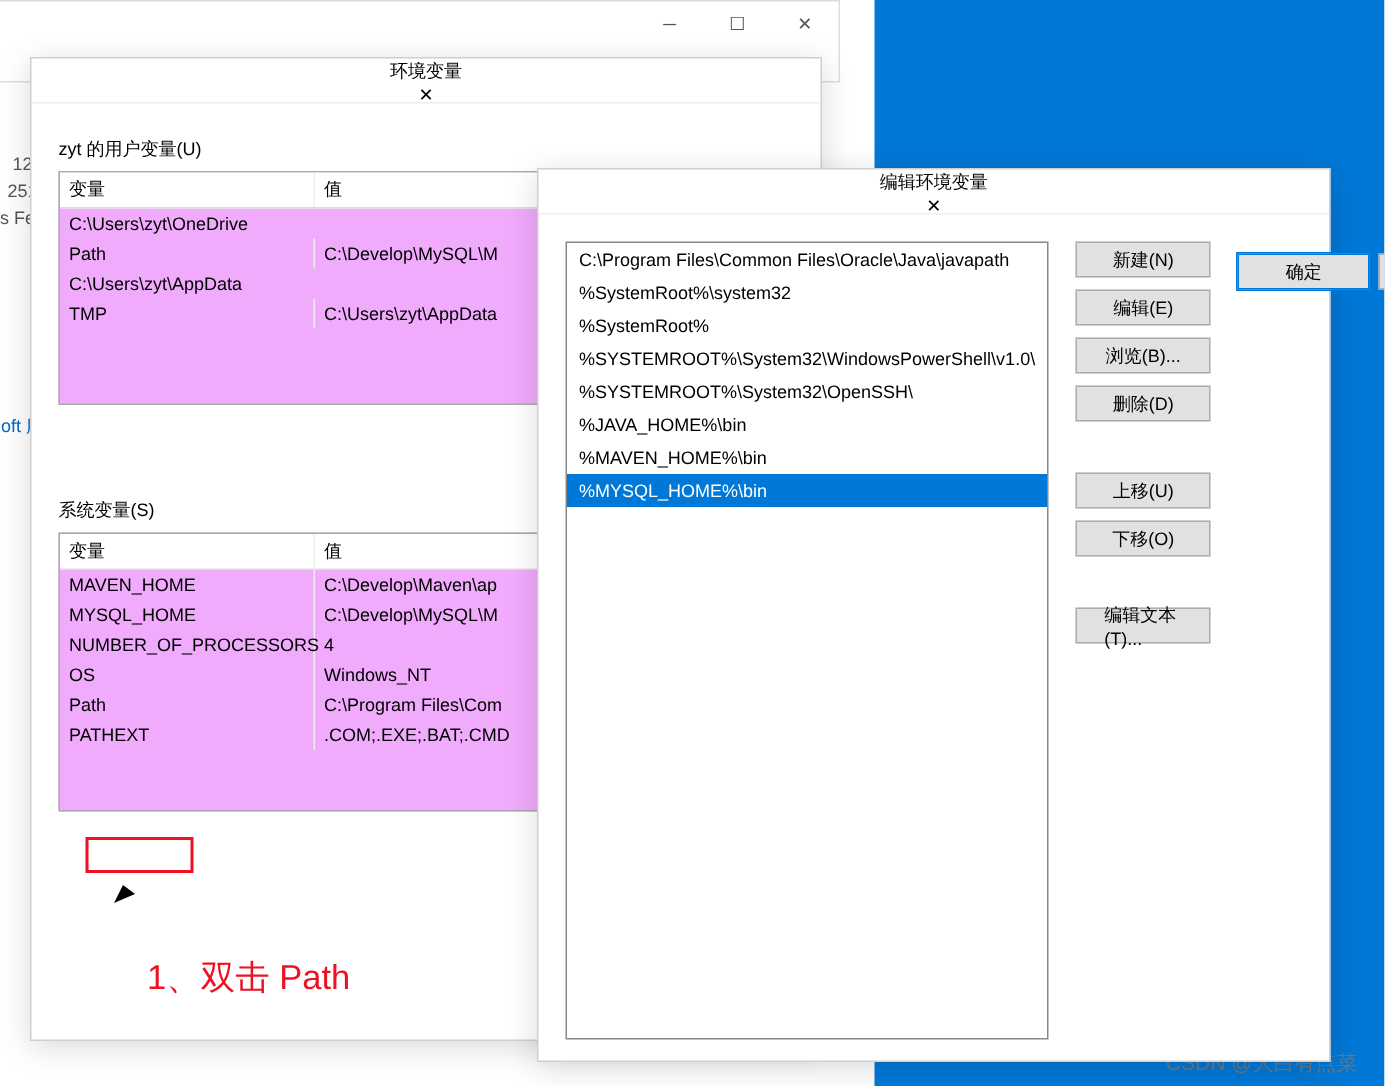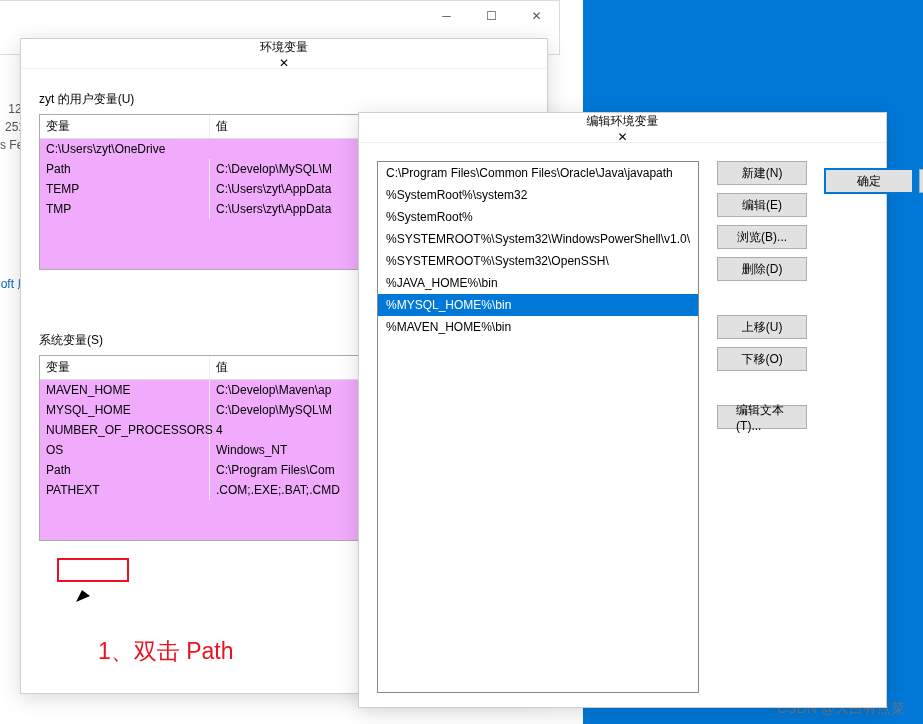--- a/index.html
+++ b/index.html
@@ -85,21 +85,20 @@
       </div>
       <div class="tbl-body" id="user-vars-body">
           <div class="tbl-row">
             <div class="col-val">C:\Users\zyt\OneDrive</div>
           </div>
           <div class="tbl-row">
             <div class="col-var">Path</div>
             <div class="col-val">C:\Develop\MySQL\M</div>
           </div>
           <div class="tbl-row">
-            <div class="col-var">TEMP</div>
             <div class="col-val">C:\Users\zyt\AppData</div>
           </div>
           <div class="tbl-row">
             <div class="col-var">TMP</div>
             <div class="col-val">C:\Users\zyt\AppData</div>
           </div>
         </div>
     </div>
     <div class="btn-row">
       <div class="btn" style="overflow:hidden;width:18px"></div>
@@ -151,22 +150,22 @@
   </div>
   <div class="edit-body">
     <div class="edit-main">
       <div class="path-list" id="path-list">
           <div class="path-item">C:\Program Files\Common Files\Oracle\Java\javapath</div>
           <div class="path-item">%SystemRoot%\system32</div>
           <div class="path-item">%SystemRoot%</div>
           <div class="path-item">%SYSTEMROOT%\System32\WindowsPowerShell\v1.0\</div>
           <div class="path-item">%SYSTEMROOT%\System32\OpenSSH\</div>
           <div class="path-item">%JAVA_HOME%\bin</div>
+          <div class="path-item">%MAVEN_HOME%\bin</div>
           <div class="path-item selected">%MYSQL_HOME%\bin</div>
-          <div class="path-item">%MAVEN_HOME%\bin</div>
         </div>
       <div class="side-btns">
         <div class="btn">新建(N)</div>
         <div class="btn">编辑(E)</div>
         <div class="btn">浏览(B)...</div>
         <div class="btn">删除(D)</div>
         <div style="height:18px"></div>
         <div class="btn">上移(U)</div>
         <div class="btn">下移(O)</div>
         <div style="height:18px"></div>

